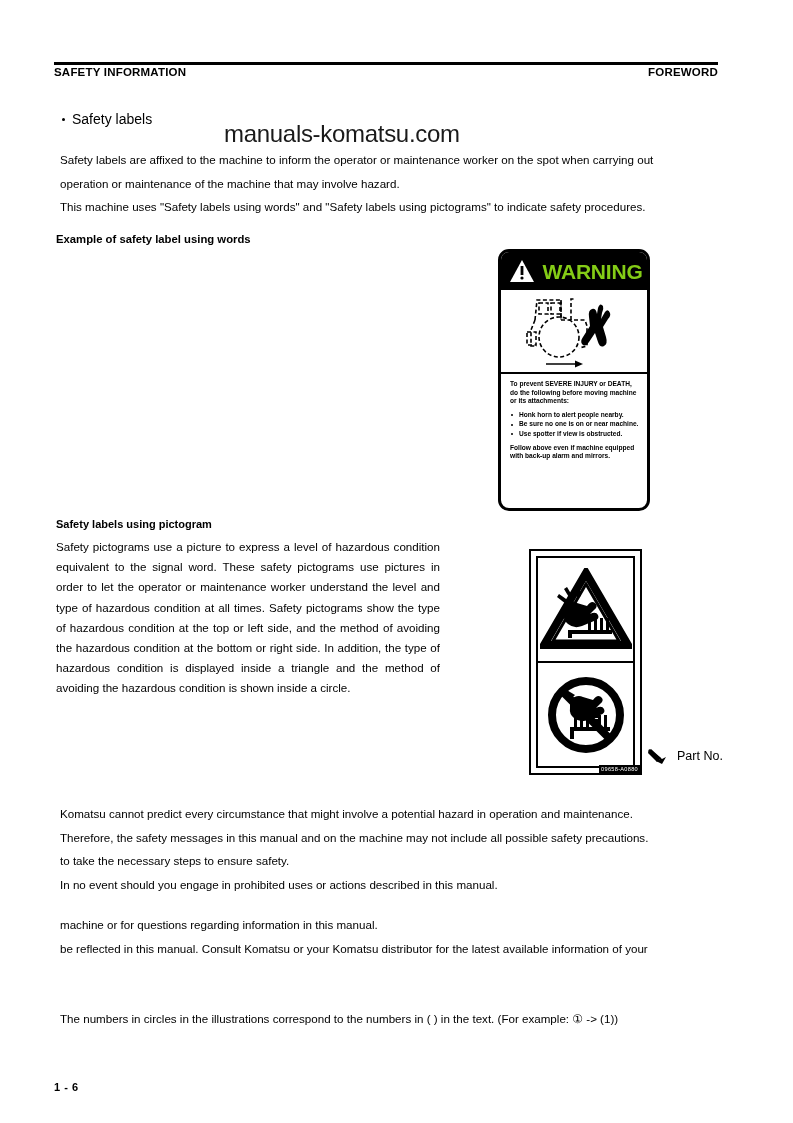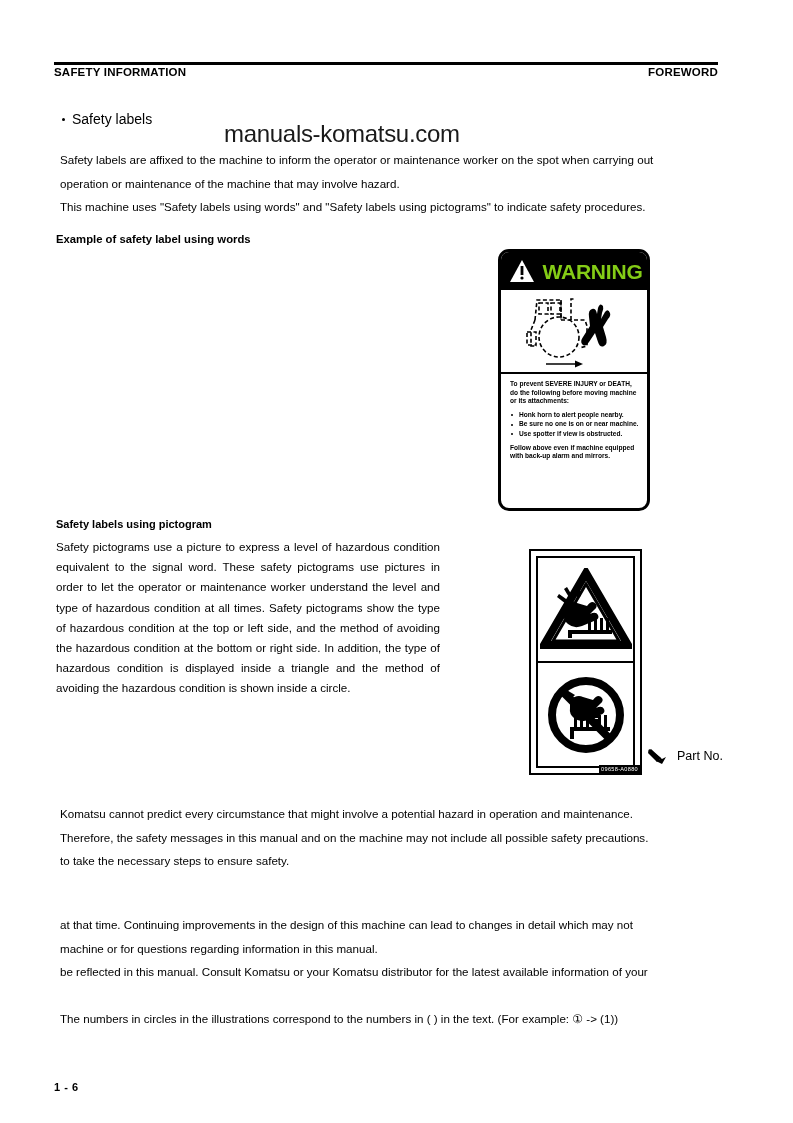--- a/index.html
+++ b/index.html
@@ -389,24 +389,24 @@
   <svg class="part-arrow" viewBox="0 0 22 16">
     <polygon points="0,3 12,11 8,13 14,16 18,9 14,11 3,1" fill="#000"></polygon>
     <polygon points="1,1 13,10 9,14 0,5" fill="#000"></polygon>
   </svg>
   <div class="part-no-label">Part No.</div>
 
   <div class="para closing1">
     <p>Komatsu cannot predict every circumstance that might involve a potential hazard in operation and maintenance.</p>
     <p>Therefore, the safety messages in this manual and on the machine may not include all possible safety precautions.</p>
     <p>to take the necessary steps to ensure safety.</p>
+    <p>In no event should you engage in prohibited uses or actions described in this manual.</p>
   </div>
 
   <div class="para closing2">
-    <p>at that time.  Continuing  improvements  in the design of this machine can lead to changes in detail which may not</p>
     <p>machine or for  questions  regarding information in this manual.</p>
     <p>be reflected in this manual.  Consult Komatsu or your Komatsu distributor for the latest available information of your</p>
   </div>
 
   <div class="para closing3">
     <p><span>The numbers in circles in the illustrations correspond to the numbers in (  ) in the text.  (For example: </span><span class="circled">①</span><span> -&gt; (1))</span></p>
   </div>
 
   <div class="footer">1 - 6</div>
 

